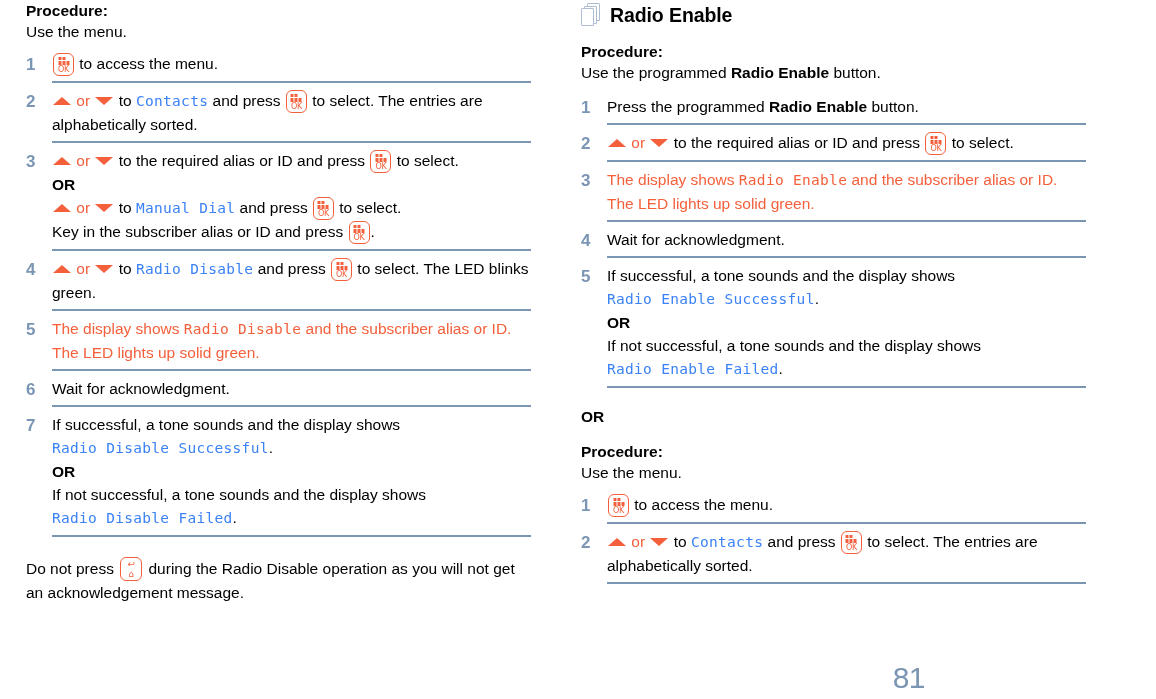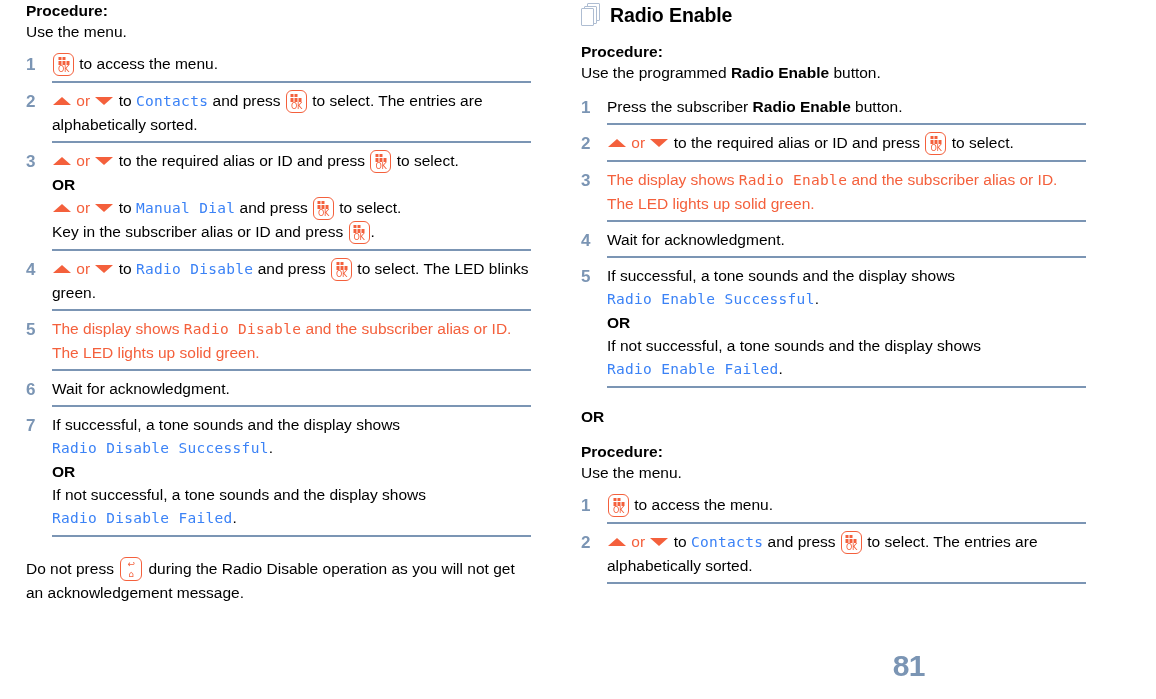--- a/index.html
+++ b/index.html
@@ -181,23 +181,23 @@
     background: #ffffff;
     border-radius: 1px;
   }
   .ico-pages span.s1 { left: 6px; top: 0px; }
   .ico-pages span.s2 { left: 3px; top: 2.5px; }
   .ico-pages span.s3 { left: 0px; top: 5px; }
 
   
   .pagenum {
     position: absolute;
-    right: 24px; bottom: 16px;
+    right: 24px; bottom: 4px;
     font-size: 30px;
-    font-weight: bold;
+    font-weight: normal;
     color: #7b95b4;
     letter-spacing: -0.5px;
   }
   .sp-8  { height: 8px; }
   .sp-10 { height: 10px; }
   .sp-14 { height: 14px; }
   .sp-16 { height: 16px; }
 </style>
 </head>
 <body>
@@ -295,21 +295,21 @@
     </h2>
     <div class="sp-14"></div>
     <p class="p-bold">Procedure:</p>
     <p class="p-plain">
       <span>Use the programmed </span><b>Radio Enable</b><span> button.</span>
     </p>
     <div class="sp-10"></div>
     <ol class="steps" id="right-steps-1">
         <li class="step">
           <span class="step-num">1</span>
-          <span class="step-body"><span>Press the subscriber </span><b>Radio Enable</b><span> button.</span></span>
+          <span class="step-body"><span>Press the programmed </span><b>Radio Enable</b><span> button.</span></span>
         </li>
         <li class="step">
           <span class="step-num">2</span>
           <span class="step-body"><span class="tri tri-up"></span><span class="word-or"> or </span><span class="tri tri-down"></span><span> to the required alias or ID and press </span><span class="ico ico-ok"><span class="grid">
                 <i></i>
                 <i></i>
                 <i class="off"></i>
                 <i></i>
                 <i></i>
                 <i></i>

